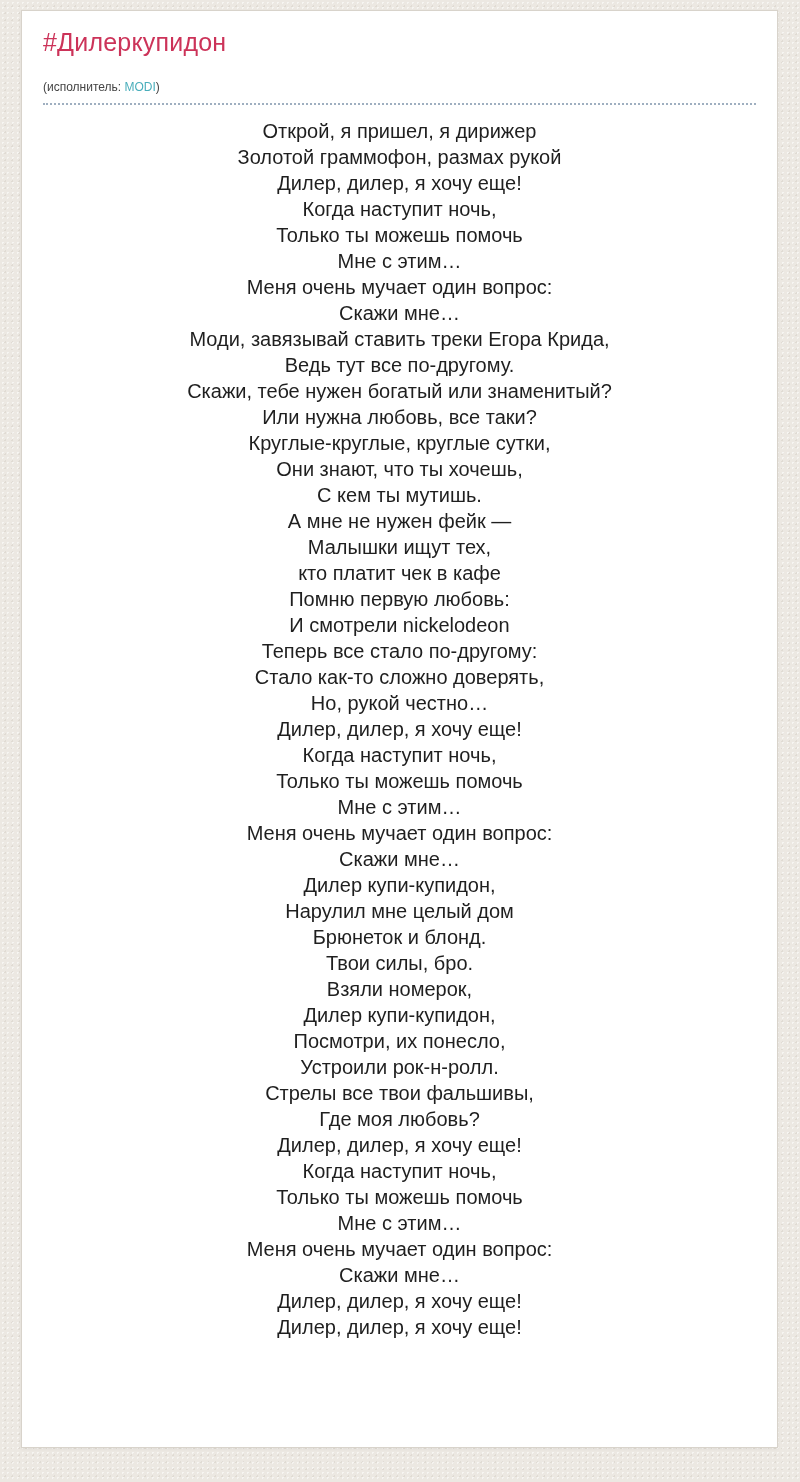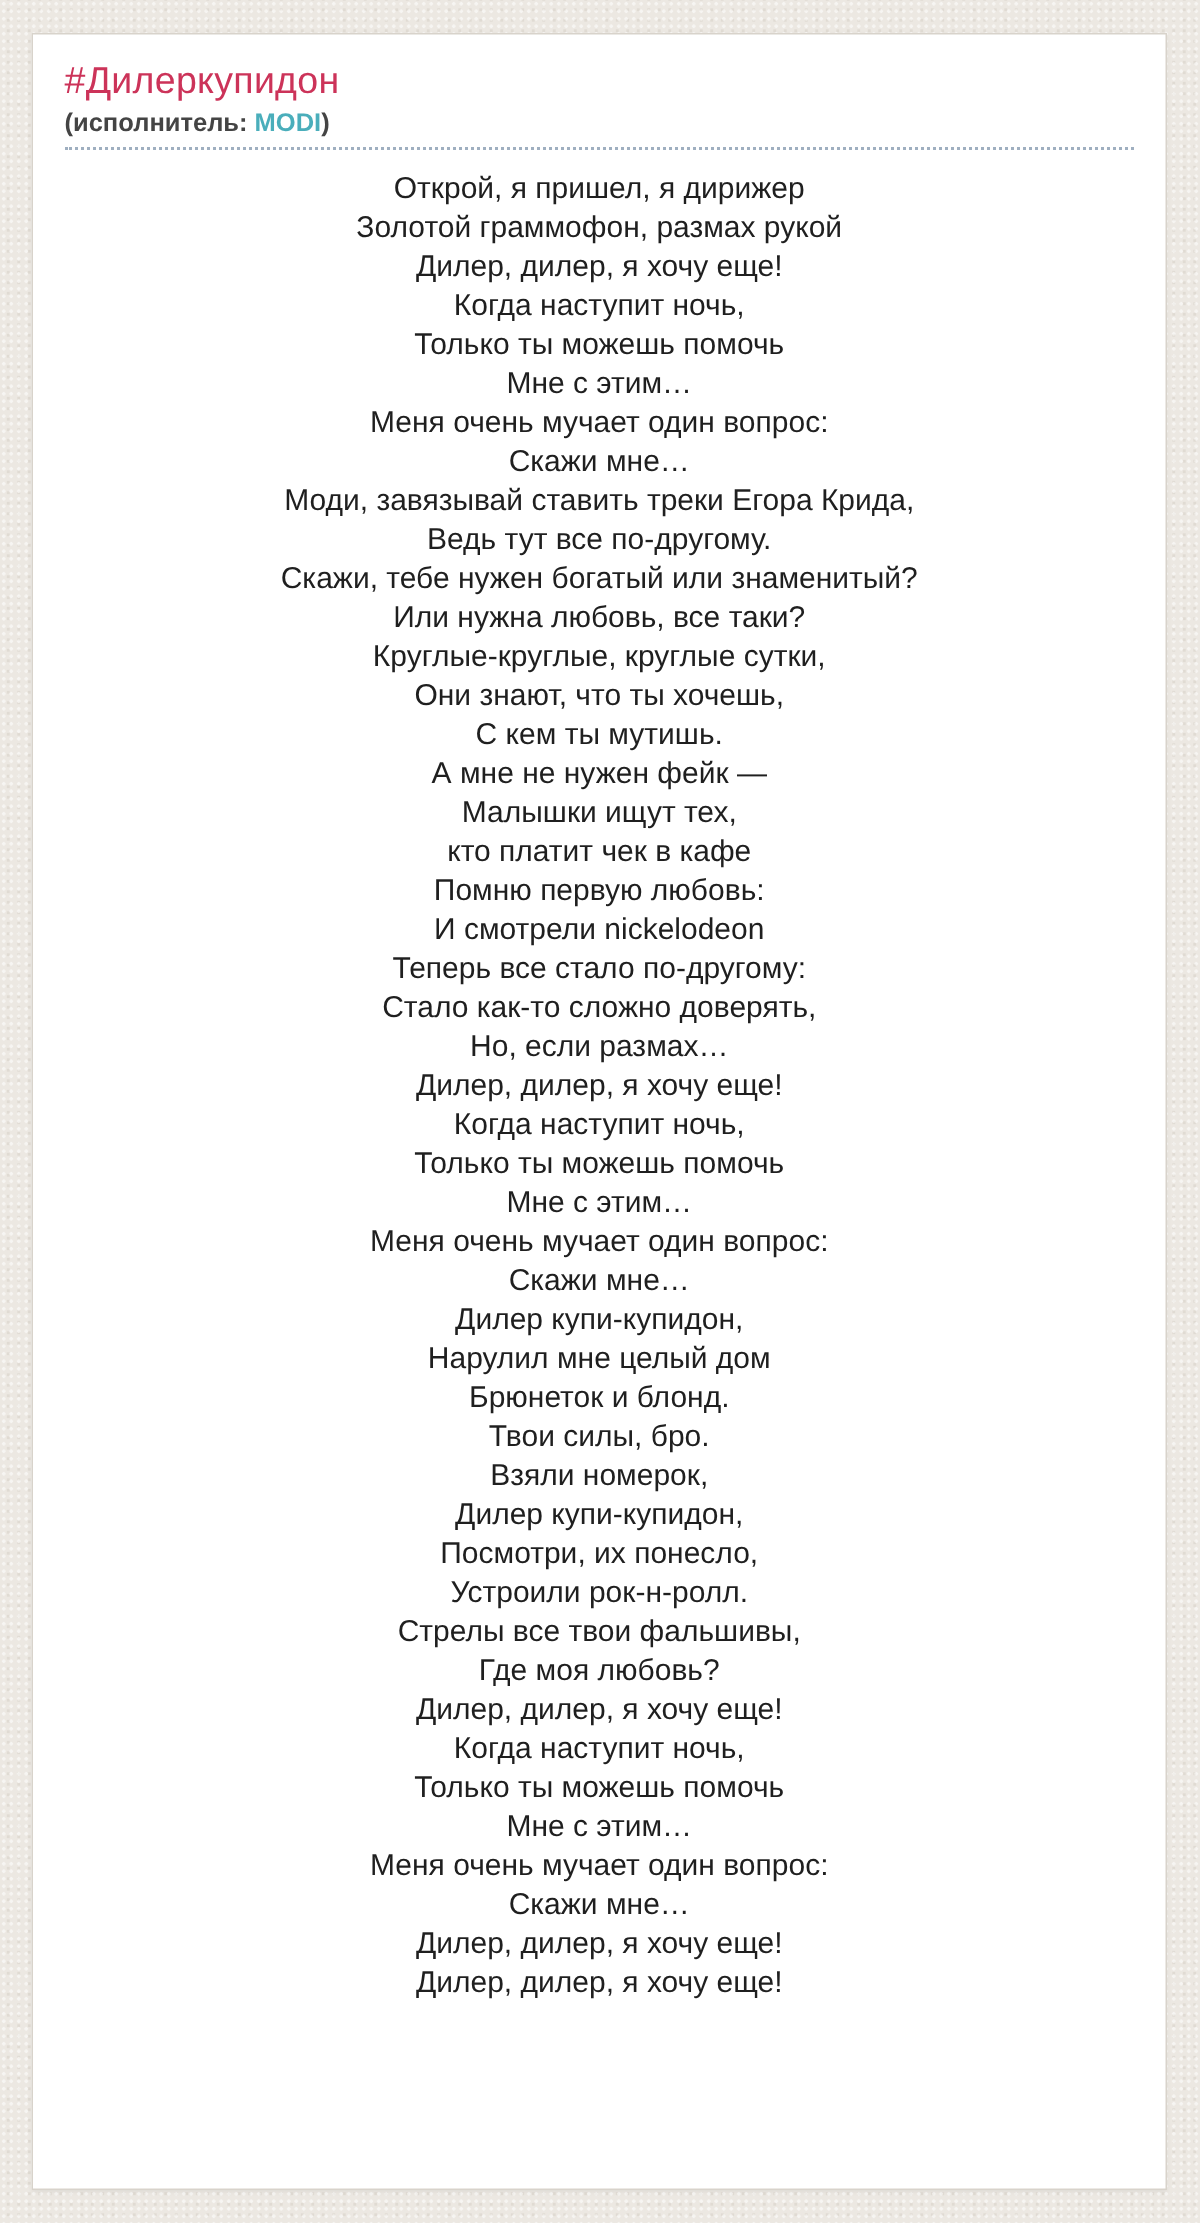--- a/index.html
+++ b/index.html
@@ -24,41 +24,40 @@
     background-image:
       radial-gradient(rgba(255,255,255,0.55) 1px, transparent 1px),
       radial-gradient(rgba(175,165,152,0.20) 1px, transparent 1px);
     background-size: 5px 5px, 7px 7px;
     background-position: 0 0, 2px 3px;
     overflow: hidden;
   }
   .card {
     position: absolute;
     left: 21px;
-    top: 22px;
+    top: 10px;
     width: 757px;
     height: 1438px;
     background: var(--card-bg);
     border: 1px solid var(--card-border);
     box-shadow: 0 1px 3px rgba(0,0,0,0.06);
     padding: 16px 21px 0 21px;
   }
   .song-title {
     font-size: 25px;
     font-weight: 500;
     line-height: 30px;
     color: var(--title);
     letter-spacing: 0.2px;
   }
   .artist-line {
-    margin-top: 3px;
-    font-size: 17px;
+    margin-top: 20px;
+    font-size: 12px;
     line-height: 20px;
     color: var(--artist-text);
-    font-weight: bold;
   }
   .artist-link {
     color: var(--artist-link);
     text-decoration: none;
     cursor: pointer;
   }
   .dotted-divider {
     margin-top: 6px;
     border-bottom: 2px dotted var(--divider);
     height: 0;
@@ -100,21 +99,21 @@
       <div class="lyric-line">Круглые-круглые, круглые сутки,</div>
       <div class="lyric-line">Они знают, что ты хочешь,</div>
       <div class="lyric-line">С кем ты мутишь.</div>
       <div class="lyric-line">А мне не нужен фейк —</div>
       <div class="lyric-line">Малышки ищут тех,</div>
       <div class="lyric-line">кто платит чек в кафе</div>
       <div class="lyric-line">Помню первую любовь:</div>
       <div class="lyric-line">И смотрели nickelodeon</div>
       <div class="lyric-line">Теперь все стало по-другому:</div>
       <div class="lyric-line">Стало как-то сложно доверять,</div>
-      <div class="lyric-line">Но, если размах…</div>
+      <div class="lyric-line">Но, рукой честно…</div>
       <div class="lyric-line">Дилер, дилер, я хочу еще!</div>
       <div class="lyric-line">Когда наступит ночь,</div>
       <div class="lyric-line">Только ты можешь помочь</div>
       <div class="lyric-line">Мне с этим…</div>
       <div class="lyric-line">Меня очень мучает один вопрос:</div>
       <div class="lyric-line">Скажи мне…</div>
       <div class="lyric-line">Дилер купи-купидон,</div>
       <div class="lyric-line">Нарулил мне целый дом</div>
       <div class="lyric-line">Брюнеток и блонд.</div>
       <div class="lyric-line">Твои силы, бро.</div>

